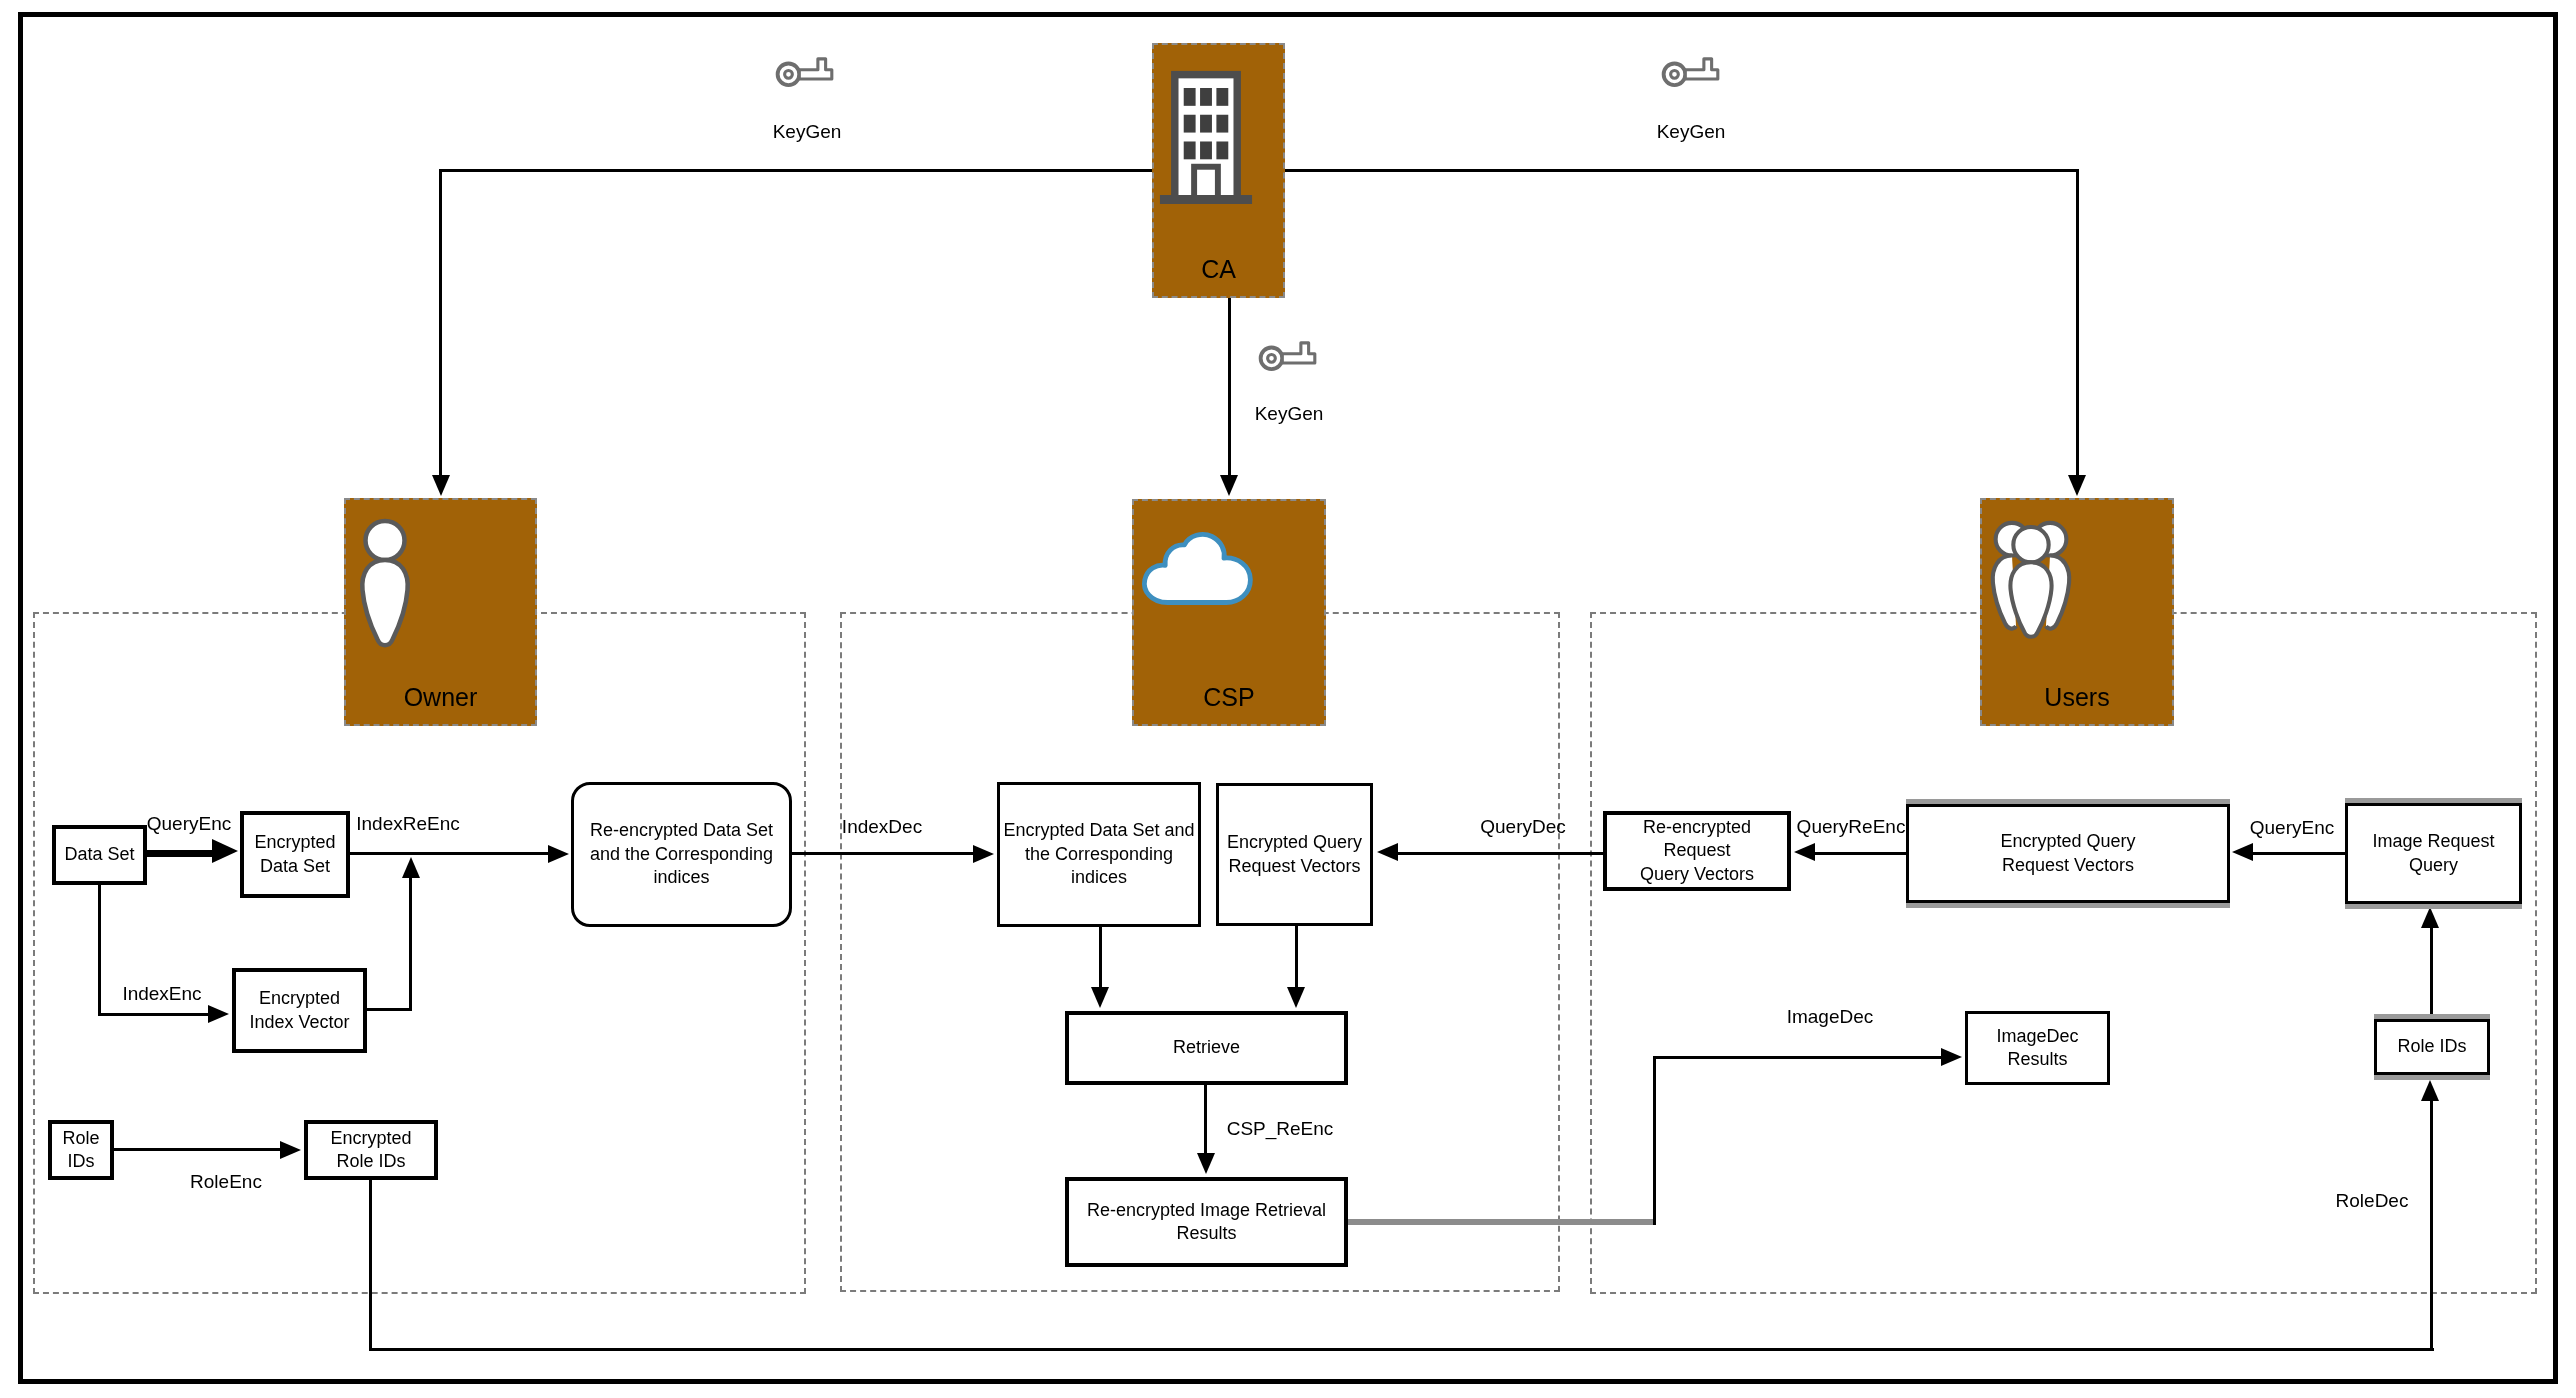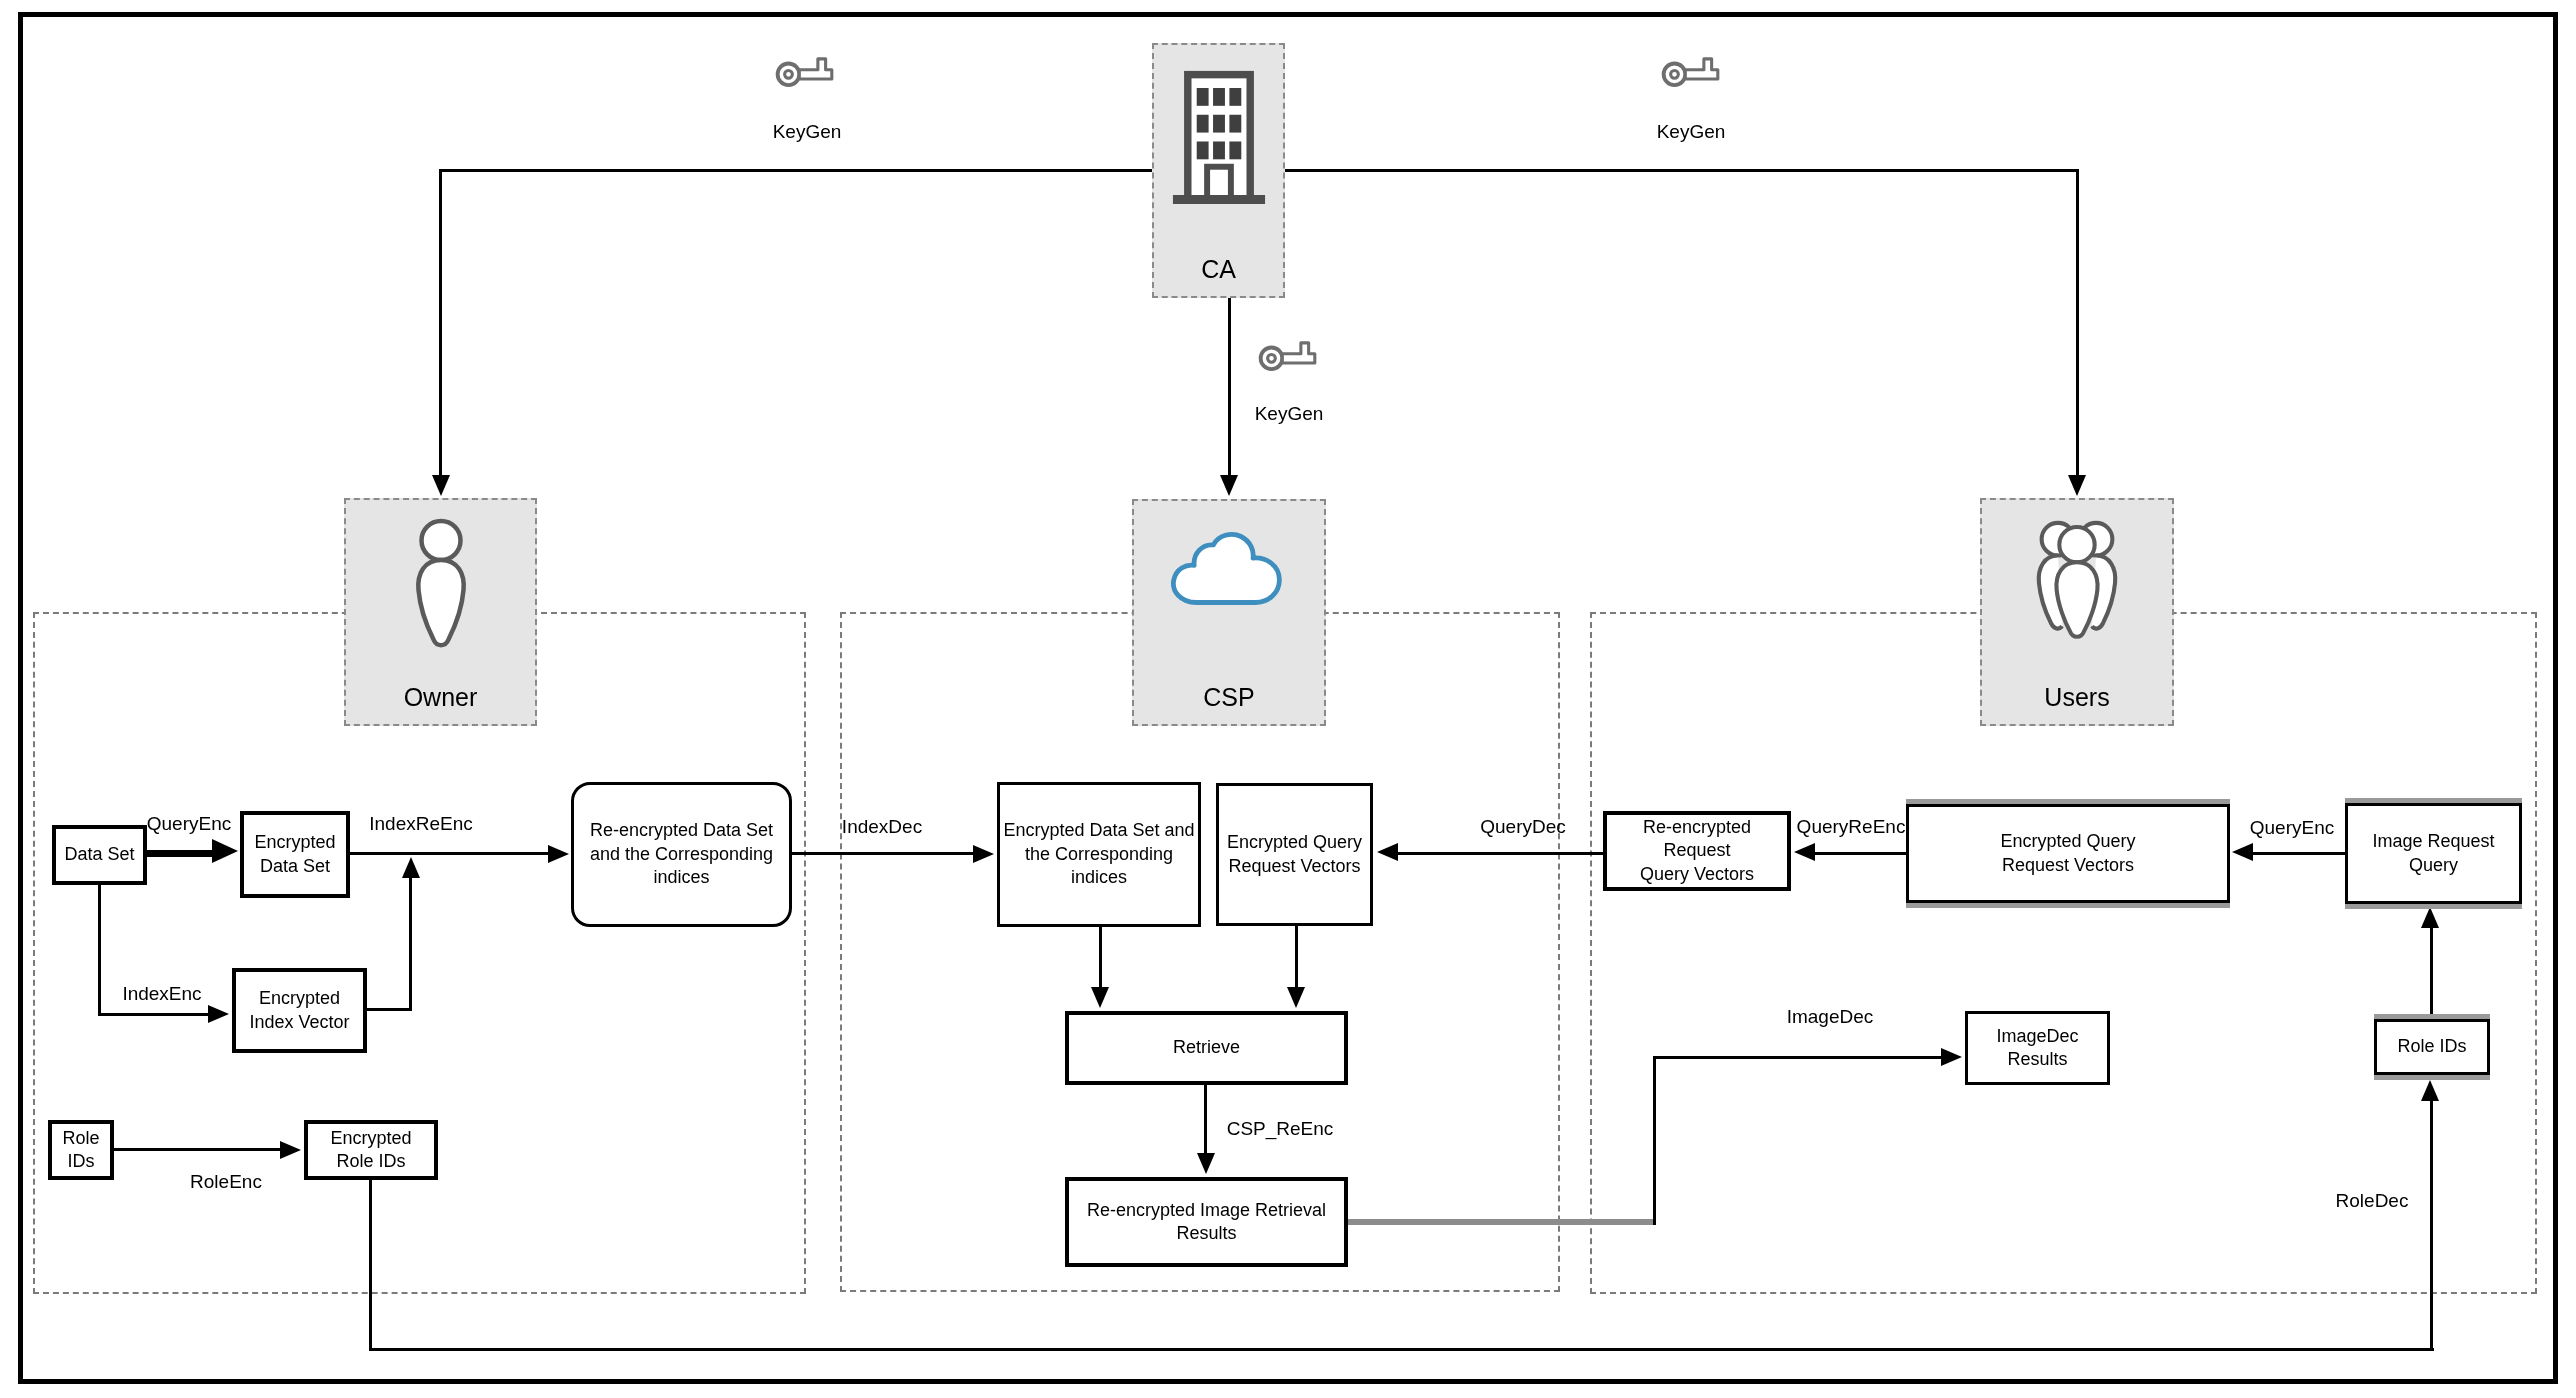--- a/index.html
+++ b/index.html
@@ -3,21 +3,21 @@
 <meta charset="utf-8">
 <style>
   html,body{margin:0;padding:0;background:#ffffff;}
   #canvas{
     position:relative;width:2576px;height:1398px;background:#ffffff;
     font-family:"Liberation Sans", sans-serif;color:#000;overflow:hidden;
     --cloud:#3e8fbf; --gray_line:#8c8c8c; --dashed_border:#7b7b7b; --icon_gray:#5a5a5a; --line:#000000;
   }
   .frame{position:absolute;left:18px;top:11.6px;width:2540px;height:1372px;border:5.8px solid #000;box-sizing:border-box;z-index:0;}
   .region{position:absolute;border:2.5px dashed var(--dashed_border);box-sizing:border-box;z-index:1;background:transparent;}
-  .entity{position:absolute;border:2.5px dashed #8a8a8a;box-sizing:border-box;background:#e5e5e5;z-index:2;display:flex;flex-direction:column;align-items:center;}
+  .entity{position:absolute;border:2.5px dashed #8a8a8a;box-sizing:border-box;background:#a16207;z-index:2;display:flex;flex-direction:column;align-items:flex-start;}
   .entity .elabel{position:absolute;bottom:11.6px;left:0;width:100%;text-align:center;font-size:25px;}
   .line{position:absolute;background:var(--line);z-index:3;}
   .line.gray{background:var(--gray_line);}
   .ah{position:absolute;width:0;height:0;z-index:4;}
   .ah.r{border-top:9px solid transparent;border-bottom:9px solid transparent;border-left:21.5px solid #000;}
   .ah.l{border-top:9px solid transparent;border-bottom:9px solid transparent;border-right:21.5px solid #000;}
   .ah.d{border-left:9px solid transparent;border-right:9px solid transparent;border-top:21.5px solid #000;}
   .ah.u{border-left:9px solid transparent;border-right:9px solid transparent;border-bottom:21.5px solid #000;}
   .ah.big{border-top-width:12.4px;border-bottom-width:12.4px;border-left-width:26.5px;}
   .node{position:absolute;background:#fff;border:3.3px solid #000;box-sizing:border-box;z-index:5;
@@ -144,21 +144,21 @@
   <div class="node b5" style="left:304px;top:1120px;width:134px;height:60px;">
       <span>Encrypted Role IDs</span>
     </div>
 
   <div class="line" style="left:147px;top:850px;width:68px;height:7.4px;"></div>
   <div class="ah r big" style="left:212px;top:839px;"></div>
   <div class="lbl" style="left:135px;top:813px;width:108px;">QueryEnc</div>
 
   <div class="line" style="left:350px;top:852px;width:199px;height:3.3px;"></div>
   <div class="ah r" style="left:548px;top:845px;"></div>
-  <div class="lbl" style="left:350px;top:813px;width:116px;margin-left:13px;">IndexReEnc</div>
+  <div class="lbl" style="left:350px;top:813px;width:116px;">IndexReEnc</div>
 
   <div class="line" style="left:98px;top:884px;width:3.3px;height:132px;"></div>
   <div class="line" style="left:98px;top:1013px;width:112px;height:3.3px;"></div>
   <div class="ah r" style="left:208px;top:1005px;"></div>
   <div class="lbl" style="left:106px;top:983px;width:112px;">IndexEnc</div>
 
   <div class="line" style="left:366px;top:1008px;width:45px;height:3.3px;"></div>
   <div class="line" style="left:409px;top:875px;width:3.3px;height:136px;"></div>
   <div class="ah u" style="left:402px;top:857px;"></div>
 

